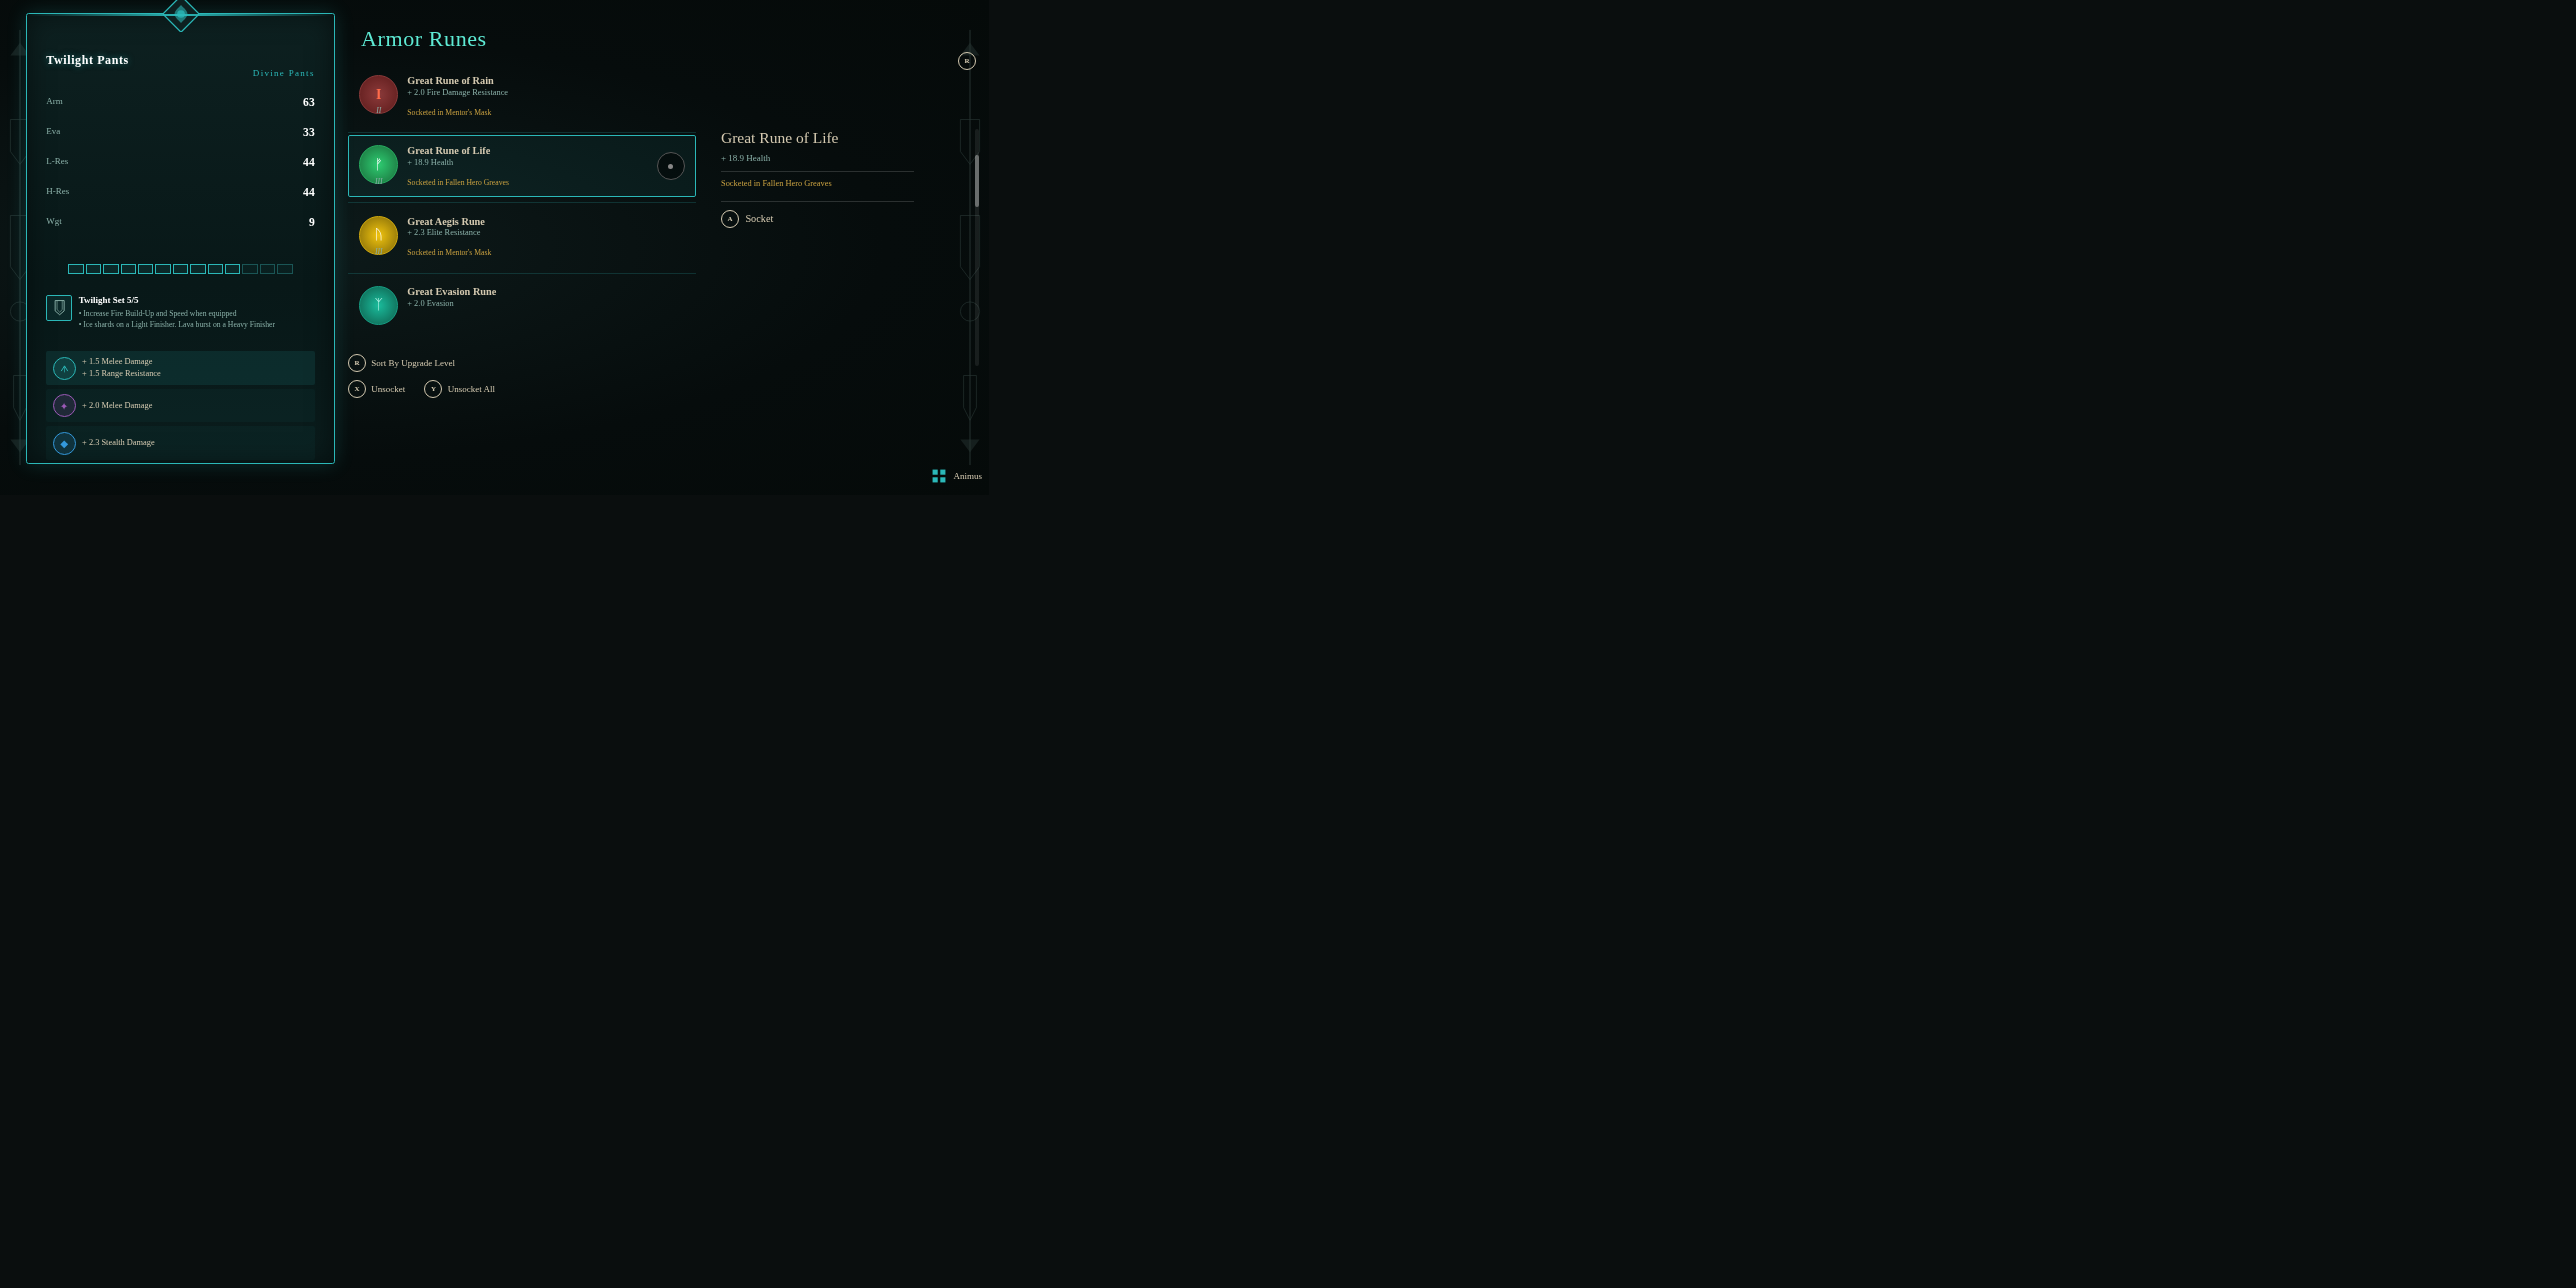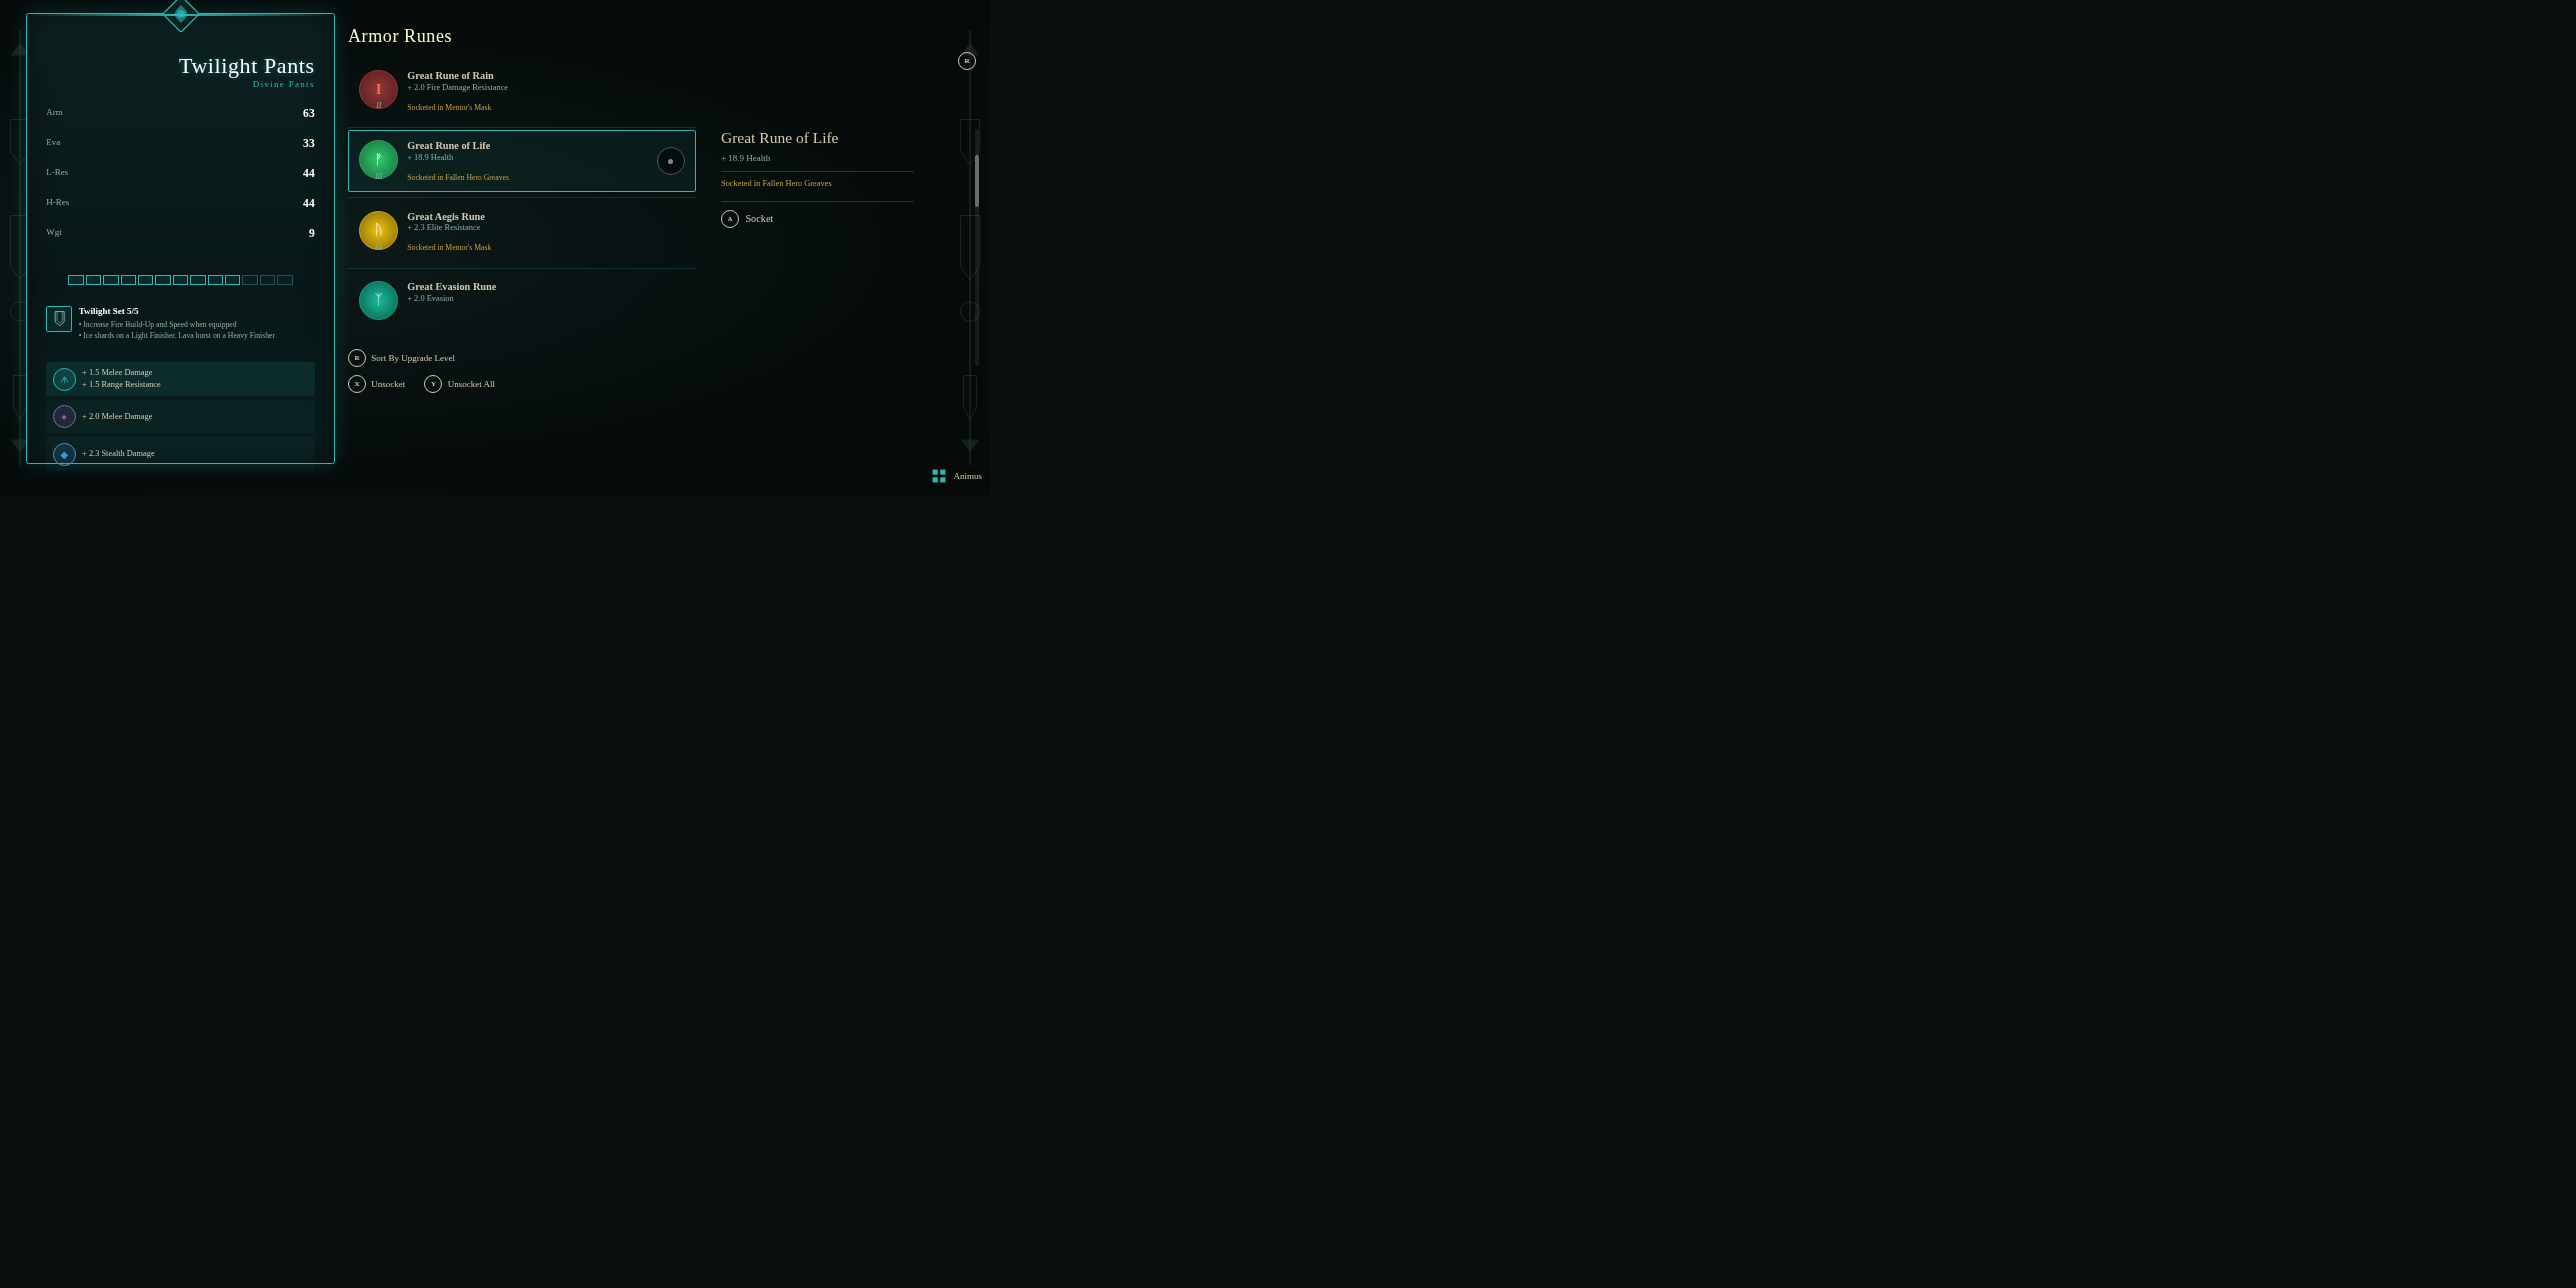--- a/index.html
+++ b/index.html
@@ -69,24 +69,24 @@
     }
 
     .card-content {
       padding: 19.3px 19.3px 13px;
       height: 100%;
       display: flex;
       flex-direction: column;
     }
 
     .item-name {
-      text-align: right;
-      font-size: 22px;
+      text-align: left;
+      font-size: 12px;
       color: #ffffff;
-      font-weight: normal;
+      font-weight: bold;
       letter-spacing: 0.6px;
       margin-top: 6.4px;
       text-shadow: 0 0 6.4px rgba(43,184,184,0.5);
     }
 
     .item-type {
       text-align: right;
       color: #2bb8b8;
       font-size: 9px;
       margin-bottom: 13px;
@@ -207,24 +207,25 @@
 
     
     .runes-panel {
       position: absolute;
       left: 348px;
       top: 26px;
       width: 348px;
     }
 
     .panel-title {
-      font-size: 18px;
-      color: #fef9c3;
+      font-size: 22px;
+      color: #5eead4;
       margin-bottom: 13px;
       letter-spacing: 0.6px;
+      margin-left: 13px;
     }
 
     .rune-entry {
       display: flex;
       align-items: flex-start;
       gap: 9px;
       padding: 9px 10.3px;
       margin-bottom: 5.2px;
       border: 0.6px solid transparent;
       border-radius: 1.9px;

